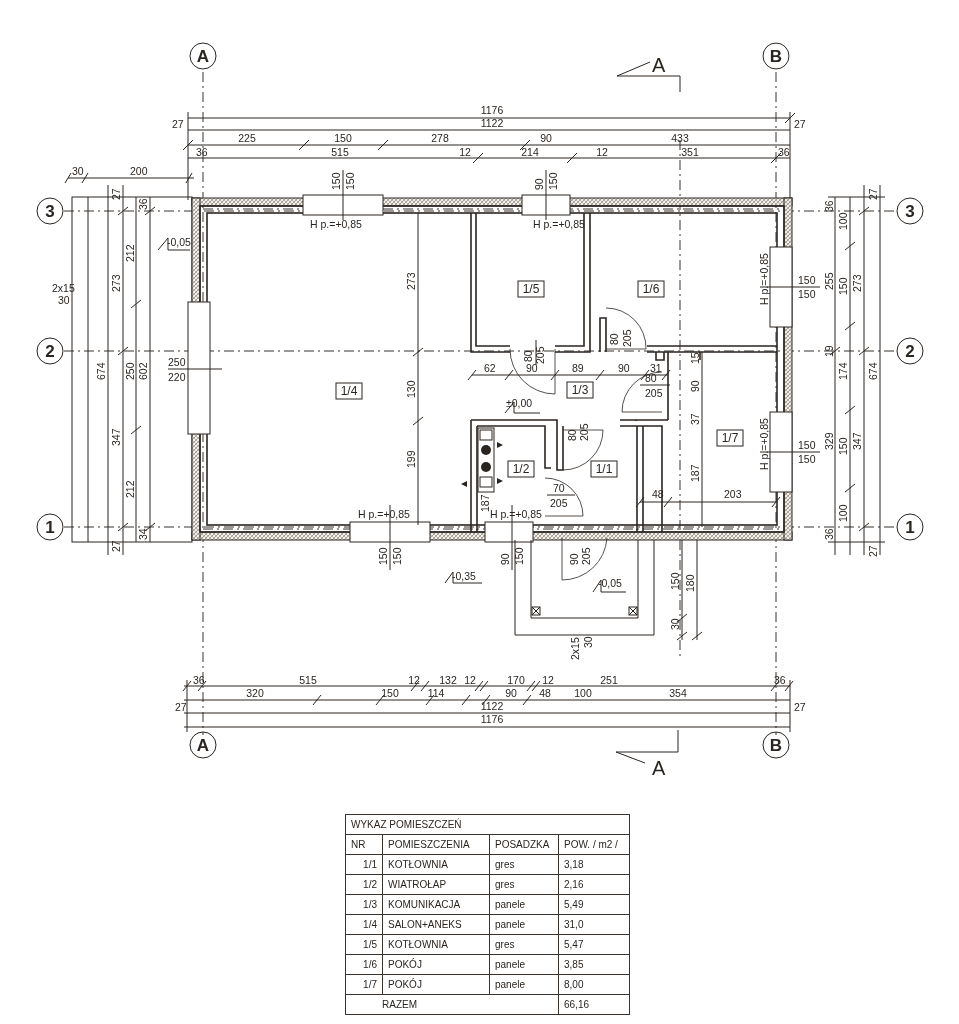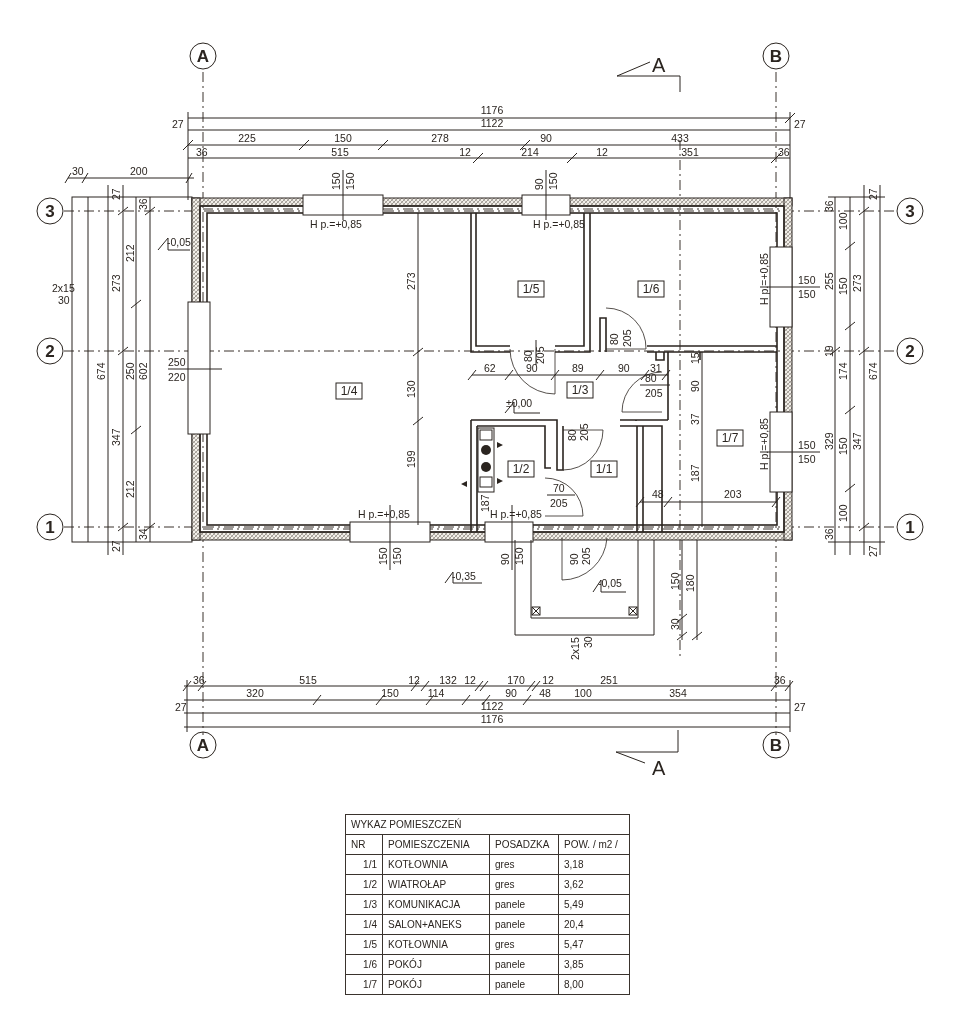--- a/index.html
+++ b/index.html
@@ -444,46 +444,50 @@
   <tr>
     <td class="nr">1/1</td>
     <td>KOTŁOWNIA</td>
     <td class="floor">gres</td>
     <td class="area">3,18</td>
   </tr>
   <tr>
     <td class="nr">1/2</td>
     <td>WIATROŁAP</td>
     <td class="floor">gres</td>
-    <td class="area">3,62</td>
+    <td class="area">2,16</td>
   </tr>
   <tr>
     <td class="nr">1/3</td>
     <td>KOMUNIKACJA</td>
     <td class="floor">panele</td>
     <td class="area">5,49</td>
   </tr>
   <tr>
     <td class="nr">1/4</td>
     <td>SALON+ANEKS</td>
     <td class="floor">panele</td>
-    <td class="area">20,4</td>
+    <td class="area">31,0</td>
   </tr>
   <tr>
     <td class="nr">1/5</td>
     <td>KOTŁOWNIA</td>
     <td class="floor">gres</td>
     <td class="area">5,47</td>
   </tr>
   <tr>
     <td class="nr">1/6</td>
     <td>POKÓJ</td>
     <td class="floor">panele</td>
     <td class="area">3,85</td>
   </tr>
   <tr>
     <td class="nr">1/7</td>
     <td>POKÓJ</td>
     <td class="floor">panele</td>
     <td class="area">8,00</td>
   </tr>
+  <tr>
+    <td colspan="3" style="padding-left:36px;">RAZEM</td>
+    <td class="area">66,16</td>
+  </tr>
 </tbody>
   </table>
 
 </body></html>

